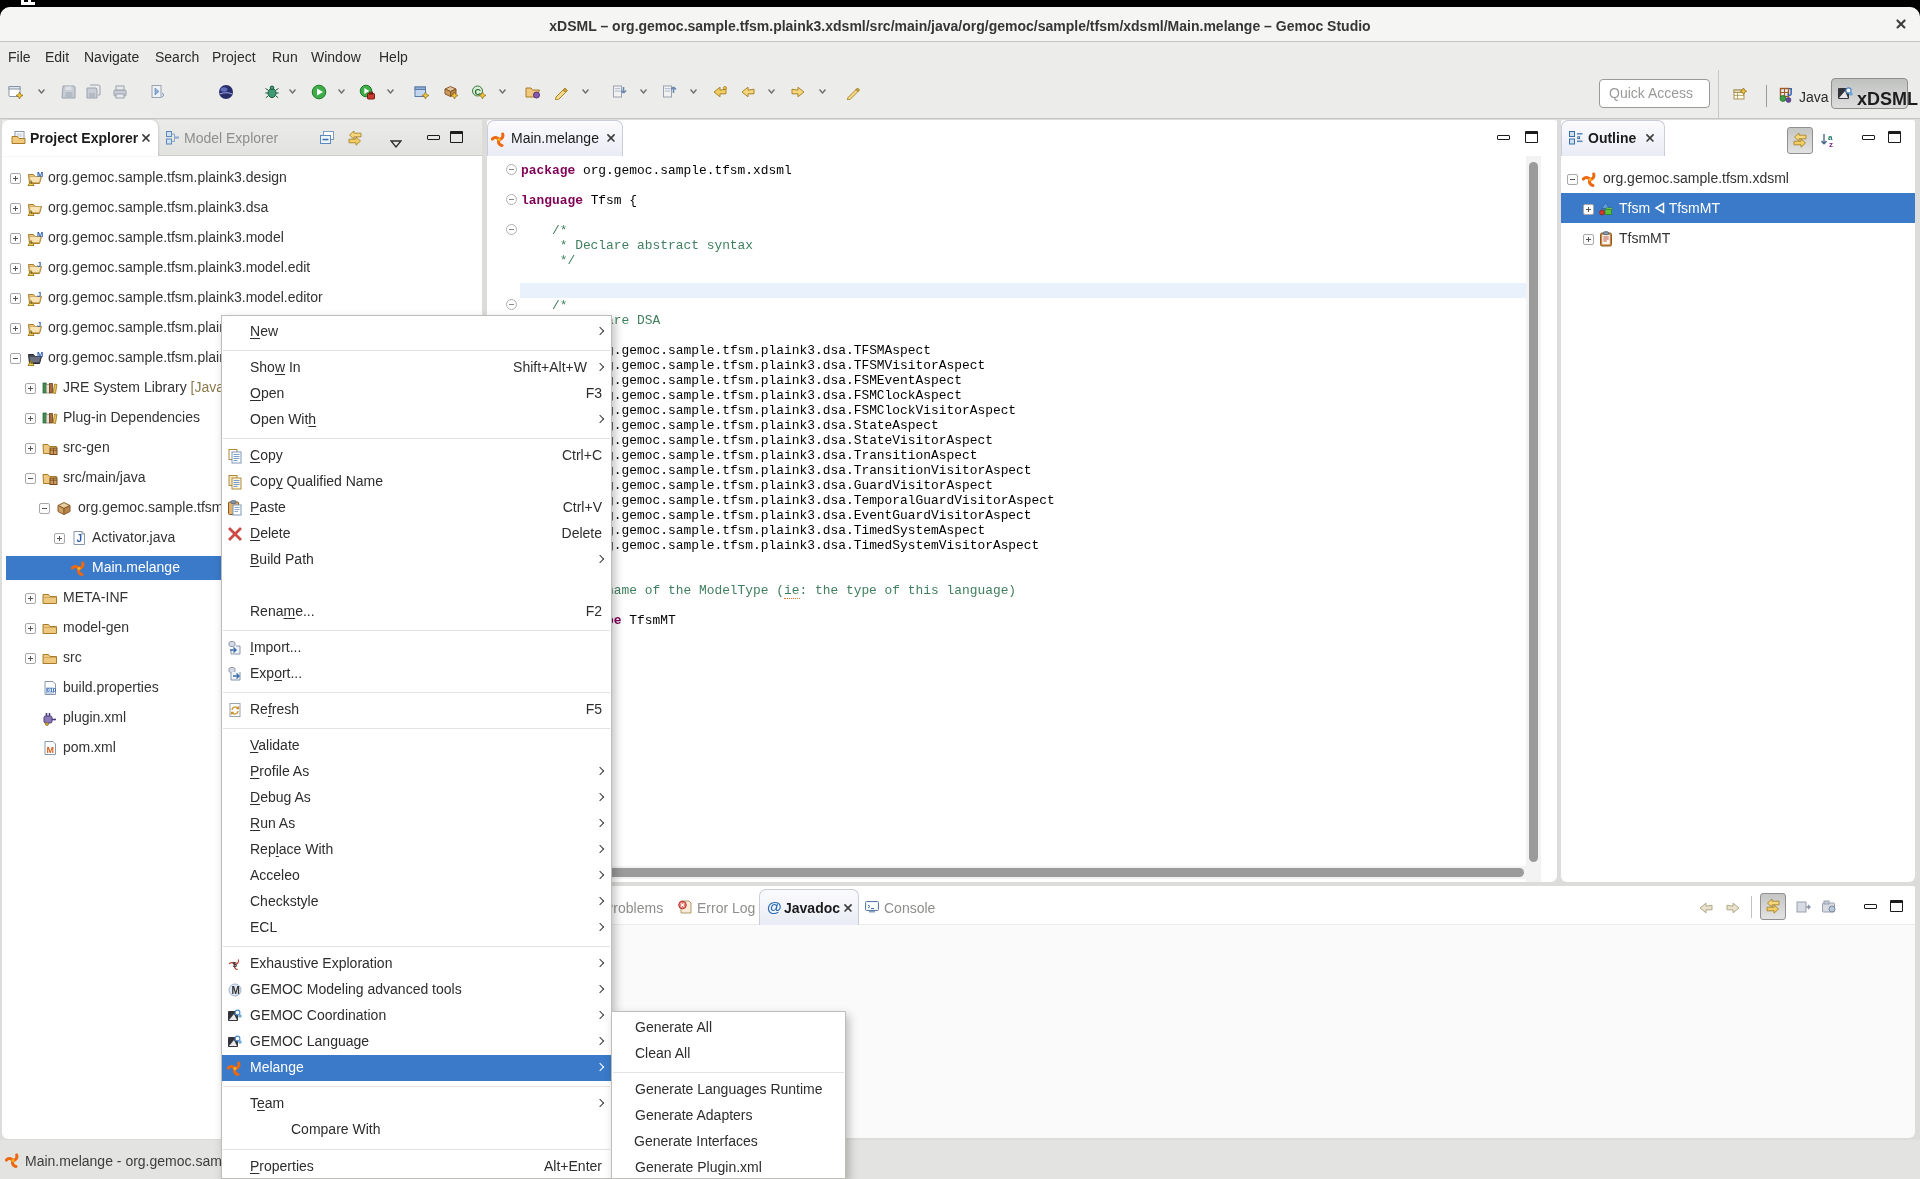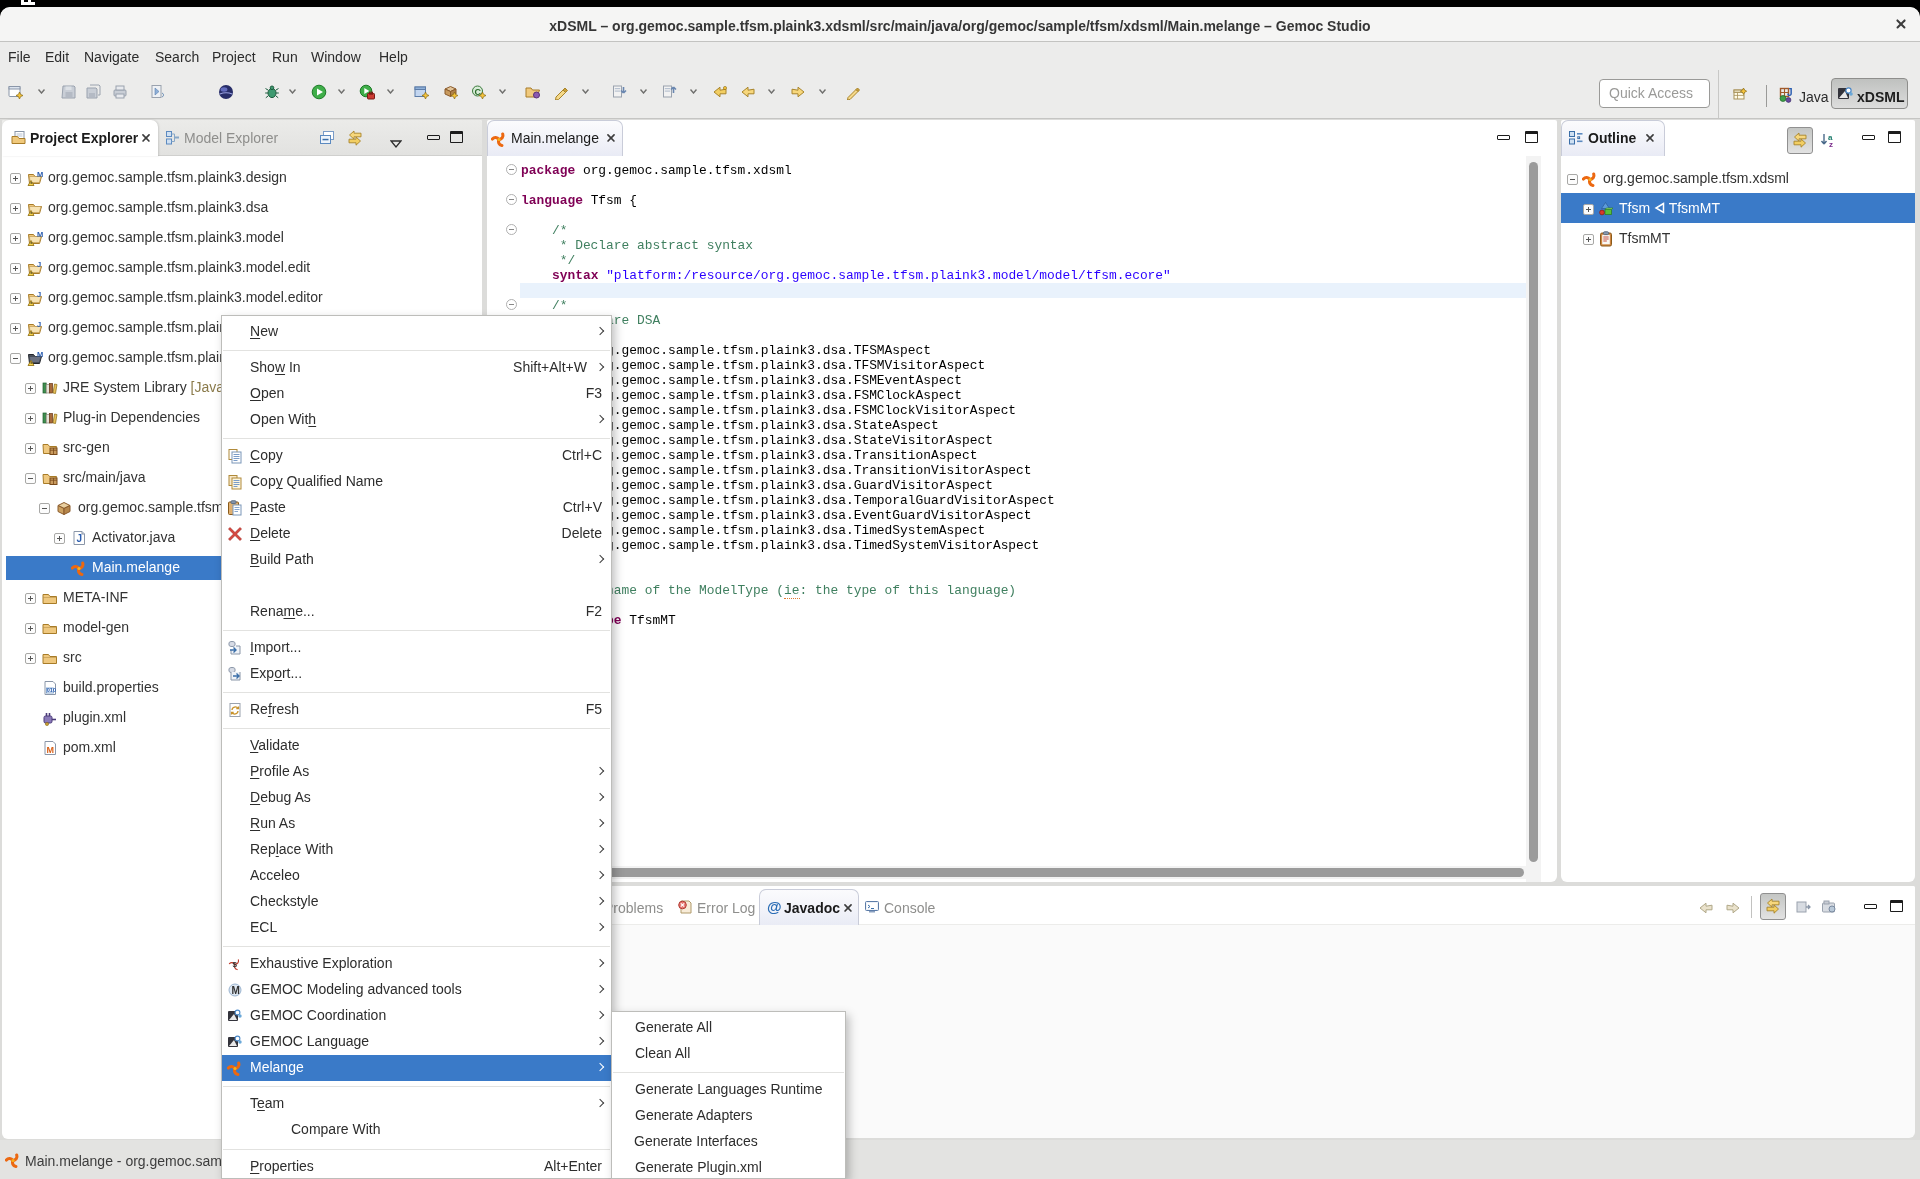--- a/index.html
+++ b/index.html
@@ -245,21 +245,21 @@
           </svg></span>
 <span class="abs" style="left:1799px;top:47px;font-size:14px;color:#2c2c2c">Java</span>
 <div class="abs" style="left:1831px;top:36px;width:77px;height:31px;border:1px solid #8e8e8c;
  border-radius:4px;background:linear-gradient(180deg,#bfc1bf,#dddddd)"></div>
 <span class="ic16" style="left:1837px;top:44px"><svg width="16" height="16" viewBox="0 0 16 16" style="">
             <rect x="1" y="2" width="11" height="11" rx="1" fill="#33333b"></rect>
             <path d="M2 12 L8 5 l3 7Z" fill="#e8e8e8"></path>
             <circle cx="11.5" cy="4.5" r="2.6" fill="#fff" stroke="#4a88c8" stroke-width="1.2"></circle>
             <circle cx="14" cy="8" r="1.8" fill="#6aa8d8"></circle>
           </svg></span>
-<span class="abs" style="left:1857px;top:47px;font-size:14px;font-weight:bold;color:#1d1d1d">xDSML</span>
+<span class="abs" style="left:1857px;top:47px;font-size:18px;font-weight:bold;color:#1d1d1d">xDSML</span>
 </div>
 <div id="work">
 <div class="panel" style="left:2px;top:1px;width:480px;height:1019px;border-radius:2px 2px 6px 6px">
 <div class="tabstrip" style="background:linear-gradient(180deg,#ebebe9,#e2e2e0);border-radius:2px 2px 0 0;border-bottom:1px solid #d0d0ce"></div>
 <div class="tab" style="left:0;width:156px;background:#fff;box-shadow:1px 0 2px rgba(0,0,0,.12)"></div>
 <span class="ic16" style="left:9px;top:10px"><svg width="16" height="16" viewBox="0 0 16 16" style="">
               <rect x="4" y="1.5" width="9" height="11" fill="#fff" stroke="#8a96a8"></rect>
               <rect x="5.5" y="3.5" width="6" height="1" fill="#b8c2d0"></rect>
               <rect x="5.5" y="5.5" width="6" height="1" fill="#b8c2d0"></rect>
               <path d="M1 6.5 h5.5 l1.5 2 h6 v5 h-13Z" fill="#f0c97c" stroke="#a87c28"></path>
@@ -547,21 +547,20 @@
 <span class="xclose" style="left:119px;top:13px;transform:scale(0.85)"></span>
 <span class="minb" style="left:1010px;top:15px"></span>
 <span class="maxb" style="left:1038px;top:11px"></span>
 <div class="abs" style="left:0;top:36px;width:1054px;height:726px;overflow:hidden">
 <div class="abs" style="left:33px;top:127px;width:1006px;height:15px;background:#e9f2fc"></div>
 <div class="codeline" style="left:34px;top:7px"><span class="kw">package</span> org.gemoc.sample.tfsm.xdsml</div>
 <div class="codeline" style="left:34px;top:37px"><span class="kw">language</span> Tfsm {</div>
 <div class="codeline" style="left:34px;top:67px"><span class="cm">    /*</span></div>
 <div class="codeline" style="left:34px;top:82px"><span class="cm">     * Declare abstract syntax</span></div>
 <div class="codeline" style="left:34px;top:97px"><span class="cm">     */</span></div>
-<div class="codeline" style="left:34px;top:112px">    <span class="kw">syntax</span> <span class="st">"platform:/resource/org.gemoc.sample.tfsm.plaink3.model/model/tfsm.ecore"</span></div>
 <div class="codeline" style="left:34px;top:142px"><span class="cm">    /*</span></div>
 <div class="codeline" style="left:34px;top:157px"><span class="cm">     * Declare DSA</span></div>
 <div class="codeline" style="left:34px;top:172px"><span class="cm">     */</span></div>
 <div class="codeline" style="left:34px;top:187px">    <span class="kw">with</span> org.gemoc.sample.tfsm.plaink3.dsa.TFSMAspect</div>
 <div class="codeline" style="left:34px;top:202px">    <span class="kw">with</span> org.gemoc.sample.tfsm.plaink3.dsa.TFSMVisitorAspect</div>
 <div class="codeline" style="left:34px;top:217px">    <span class="kw">with</span> org.gemoc.sample.tfsm.plaink3.dsa.FSMEventAspect</div>
 <div class="codeline" style="left:34px;top:232px">    <span class="kw">with</span> org.gemoc.sample.tfsm.plaink3.dsa.FSMClockAspect</div>
 <div class="codeline" style="left:34px;top:247px">    <span class="kw">with</span> org.gemoc.sample.tfsm.plaink3.dsa.FSMClockVisitorAspect</div>
 <div class="codeline" style="left:34px;top:262px">    <span class="kw">with</span> org.gemoc.sample.tfsm.plaink3.dsa.StateAspect</div>
 <div class="codeline" style="left:34px;top:277px">    <span class="kw">with</span> org.gemoc.sample.tfsm.plaink3.dsa.StateVisitorAspect</div>

